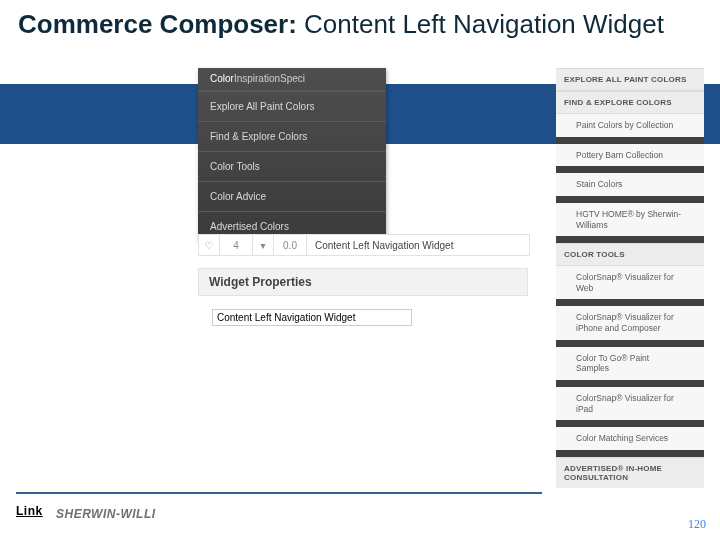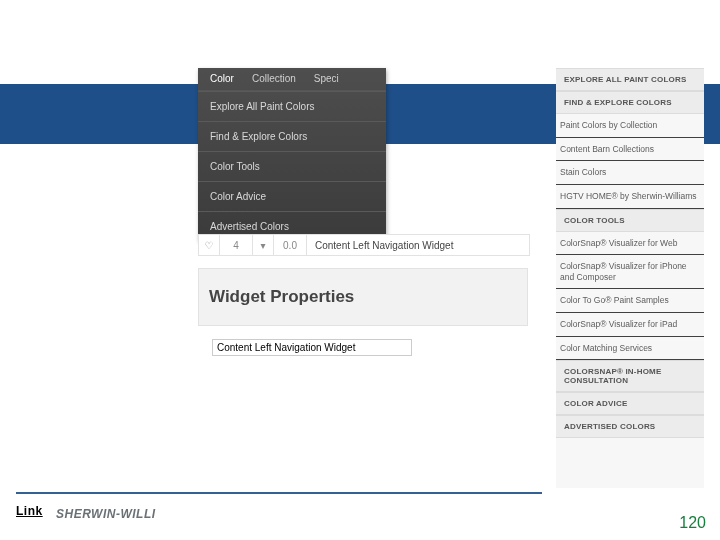--- a/index.html
+++ b/index.html
@@ -1,52 +1,56 @@
 <!DOCTYPE html>
 <html><head>
 <meta charset="utf-8">
 <style>
 html,body{margin:0;padding:0;width:720px;height:540px;background:#fff;font-family:Arial,Helvetica,sans-serif;overflow:hidden;position:relative}
 .slide{position:relative;width:720px;height:540px}
 .band{position:absolute;left:0;top:84px;width:720px;height:60px;background:#1f4f88}
 .title{position:absolute;left:18px;top:8px;font-size:26px;color:#0e2a3b;line-height:1.25;font-weight:400}
 .title .bold{font-weight:700}
 .menu{position:absolute;left:198px;top:68px;width:188px;background:linear-gradient(#4e4e4e,#3b3b3b);border-radius:0 0 3px 3px;box-shadow:1px 2px 4px rgba(0,0,0,.3);font-size:10px}
-.menu-top{display:flex;gap:18px;padding:5px 12px 6px;color:#d0d0d0;border-bottom:1px solid #555}
+.menu-top{display:flex;padding:5px 12px 6px;color:#d0d0d0;border-bottom:1px solid #555}
 .menu-top span:first-child{color:#fff}
 .menu-item{padding:9px 12px;color:#d9d9d9;border-top:1px solid #5a5a5a}
 .menu-item:first-of-type{border-top:none}
 .row{position:absolute;left:198px;top:234px;width:330px;height:20px;background:#fff;border:1px solid #e2e2e2;display:flex;align-items:center;font-size:10px;color:#444}
 .row .dd{display:flex;align-items:center;justify-content:center;width:20px;height:100%;border-right:1px solid #e2e2e2;color:#888}
 .row .dd.num{width:32px}
 .row .lbl{flex:1;padding-left:8px}
 .props{position:absolute;left:198px;top:268px;width:330px}
-.props-hd{background:#f2f2f2;border:1px solid #e2e2e2;padding:18px 10px;font-size:17px;font-weight:700;color:#444}
+.props-hd{background:#f2f2f2;border:1px solid #e2e2e2;padding:6px 10px;font-size:12px;font-weight:700;color:#444}
 .props-body{padding:10px 14px;font-size:10px;color:#444}
 .props-body .req{color:#c33}
 .props-body input{width:190px;border:1px solid #ccc;padding:2px 4px;font-size:10px;margin-top:3px}
 .sidebar{position:absolute;right:16px;top:68px;width:148px;height:420px;background:#f7f7f7;font-size:8.5px;color:#5c5c5c;overflow:hidden}
 .sidebar .sec-hd{background:#ececec;color:#555;font-weight:700;font-size:8px;padding:6px 8px;border-top:1px solid #dcdcdc;border-bottom:1px solid #dcdcdc;letter-spacing:.2px}
-.sidebar .sec-item{padding:6px 4px;line-height:1.25;border-bottom:1px solid #404040}
+.sidebar .sec-item{padding:6px 20px;line-height:1.25;border-bottom:7px solid #404040}
 .footer-line{position:absolute;left:16px;bottom:46px;width:526px;height:2px;background:#1f4f88;opacity:.9}
 .link{position:absolute;left:16px;bottom:22px;font-size:12px;text-decoration:underline;color:#000;font-weight:700;letter-spacing:.5px}
 .sw-logo{position:absolute;left:56px;bottom:6px;width:170px;height:40px;display:flex;align-items:center;color:#6a7176;font-weight:700;font-size:12px;letter-spacing:.5px;font-style:italic}
-.pagenum{position:absolute;right:14px;bottom:8px;font-size:16px;color:#15803d;font-family:Liberation Sans, sans-serif}
+.pagenum{position:absolute;right:14px;bottom:8px;font-size:12px;color:#3b82f6;font-family:Liberation Serif, serif}
 </style>
 </head>
 <body>
 <div class="slide">
 
 <div class="band"></div>
 
+<div class="title">
+  <span class="bold">Commerce Composer:</span>
+  <span>Content Left Navigation Widget</span>
+</div>
 
 <div class="menu">
   <div class="menu-top">
     <span>Color</span>
-    <span>Collection</span>
+    <span>Inspiration</span>
     <span>Speci</span>
   </div>
   <div class="menu-item">Explore All Paint Colors</div>
   <div class="menu-item">Find &amp; Explore Colors</div>
   <div class="menu-item">Color Tools</div>
   <div class="menu-item">Color Advice</div>
   <div class="menu-item">Advertised Colors</div>
 </div>
 
 <div class="row">
@@ -61,30 +65,30 @@
   <div class="props-hd">Widget Properties</div>
   <div class="props-body">
     <input type="text" value="Content Left Navigation Widget" style="">
   </div>
 </div>
 
 <div class="sidebar">
   <div class="sec-hd">EXPLORE ALL PAINT COLORS</div>
   <div class="sec-hd">FIND &amp; EXPLORE COLORS</div>
   <div class="sec-item">Paint Colors by Collection</div>
-  <div class="sec-item">Content Barn Collections</div>
+  <div class="sec-item">Pottery Barn Collection</div>
   <div class="sec-item">Stain Colors</div>
   <div class="sec-item">HGTV HOME® by Sherwin-Williams</div>
   <div class="sec-hd">COLOR TOOLS</div>
   <div class="sec-item">ColorSnap® Visualizer for Web</div>
   <div class="sec-item">ColorSnap® Visualizer for iPhone and Composer</div>
   <div class="sec-item">Color To Go® Paint Samples</div>
   <div class="sec-item">ColorSnap® Visualizer for iPad</div>
   <div class="sec-item">Color Matching Services</div>
-  <div class="sec-hd">COLORSNAP® IN-HOME CONSULTATION</div>
+  <div class="sec-hd">ADVERTISED® IN-HOME CONSULTATION</div>
   <div class="sec-hd">COLOR ADVICE</div>
   <div class="sec-hd">ADVERTISED COLORS</div>
 </div>
 
 <div class="footer-line"></div>
 <a class="link">Link</a>
 <div class="sw-logo">SHERWIN-WILLI</div>
 <div class="pagenum">120</div>
 
 </div>

